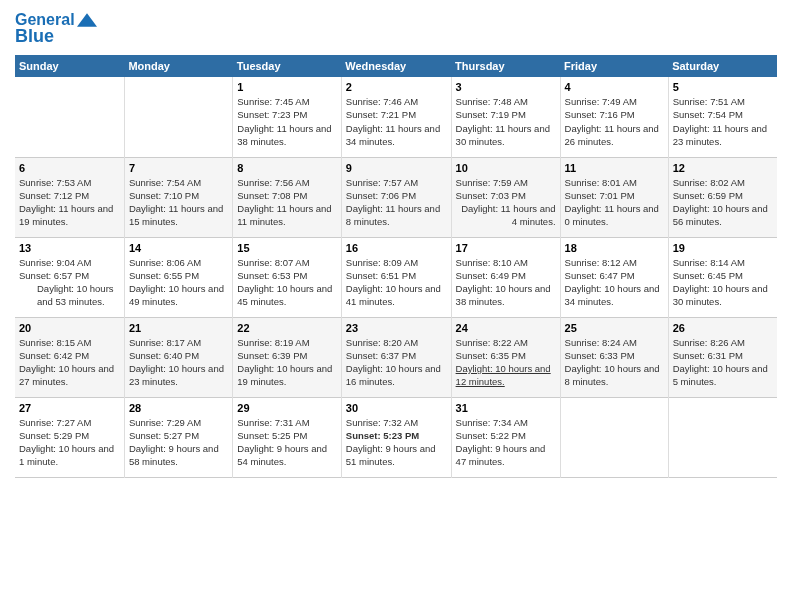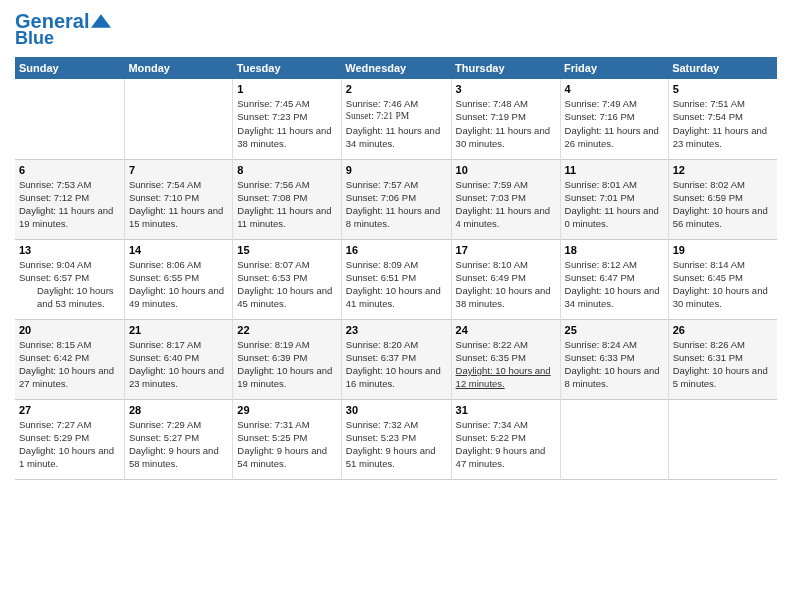--- a/index.html
+++ b/index.html
@@ -19,21 +19,21 @@
       display: flex;
       justify-content: space-between;
       align-items: flex-start;
       margin-bottom: 8px;
     }
     .logo {
       display: flex;
       align-items: center;
     }
     .logo-text {
-      font-size: 20px;
+      font-size: 16px;
       font-weight: bold;
       color: #333;
       line-height: 1.1;
     }
     .logo-text span {
       color: #1a6eb5;
     }
     .logo-icon {
       width: 20px;
       height: 20px;
@@ -136,21 +136,21 @@
             <div class="day-info">
               <span style="display: block;">Sunrise: 7:45 AM</span>
               <span style="display: block;">Sunset: 7:23 PM</span>
               <span style="display: block;">Daylight: 11 hours and 38 minutes.</span>
             </div>
           </td>
           <td>
             <span class="day-num">2</span>
             <div class="day-info">
               <span style="display: block;">Sunrise: 7:46 AM</span>
-              <span style="display: block; font-family: Liberation Serif, serif;">Sunset: 7:21 PM</span>
+              <span style="display: block;">Sunset: 7:21 PM</span>
               <span style="display: block;">Daylight: 11 hours and 34 minutes.</span>
             </div>
           </td>
           <td>
             <span class="day-num">3</span>
             <div class="day-info">
               <span style="display: block;">Sunrise: 7:48 AM</span>
               <span style="display: block;">Sunset: 7:19 PM</span>
               <span style="display: block;">Daylight: 11 hours and 30 minutes.</span>
             </div>
@@ -203,21 +203,21 @@
               <span style="display: block;">Sunrise: 7:57 AM</span>
               <span style="display: block;">Sunset: 7:06 PM</span>
               <span style="display: block;">Daylight: 11 hours and 8 minutes.</span>
             </div>
           </td>
           <td>
             <span class="day-num">10</span>
             <div class="day-info">
               <span style="display: block;">Sunrise: 7:59 AM</span>
               <span style="display: block;">Sunset: 7:03 PM</span>
-              <span style="display: block;">Daylight: 11 hours and 4 minutes.</span>
+              <span style="display: block; text-align: right;">Daylight: 11 hours and 4 minutes.</span>
             </div>
           </td>
           <td>
             <span class="day-num">11</span>
             <div class="day-info">
               <span style="display: block;">Sunrise: 8:01 AM</span>
               <span style="display: block;">Sunset: 7:01 PM</span>
               <span style="display: block;">Daylight: 11 hours and 0 minutes.</span>
             </div>
           </td>
@@ -368,21 +368,21 @@
             <div class="day-info">
               <span style="display: block;">Sunrise: 7:31 AM</span>
               <span style="display: block;">Sunset: 5:25 PM</span>
               <span style="display: block;">Daylight: 9 hours and 54 minutes.</span>
             </div>
           </td>
           <td>
             <span class="day-num">30</span>
             <div class="day-info">
               <span style="display: block;">Sunrise: 7:32 AM</span>
-              <span style="display: block;">Sunset: 5:23 PM</span>
+              <span style="display: block; font-weight: bold;">Sunset: 5:23 PM</span>
               <span style="display: block;">Daylight: 9 hours and 51 minutes.</span>
             </div>
           </td>
           <td>
             <span class="day-num">31</span>
             <div class="day-info">
               <span style="display: block;">Sunrise: 7:34 AM</span>
               <span style="display: block;">Sunset: 5:22 PM</span>
               <span style="display: block;">Daylight: 9 hours and 47 minutes.</span>
             </div>

